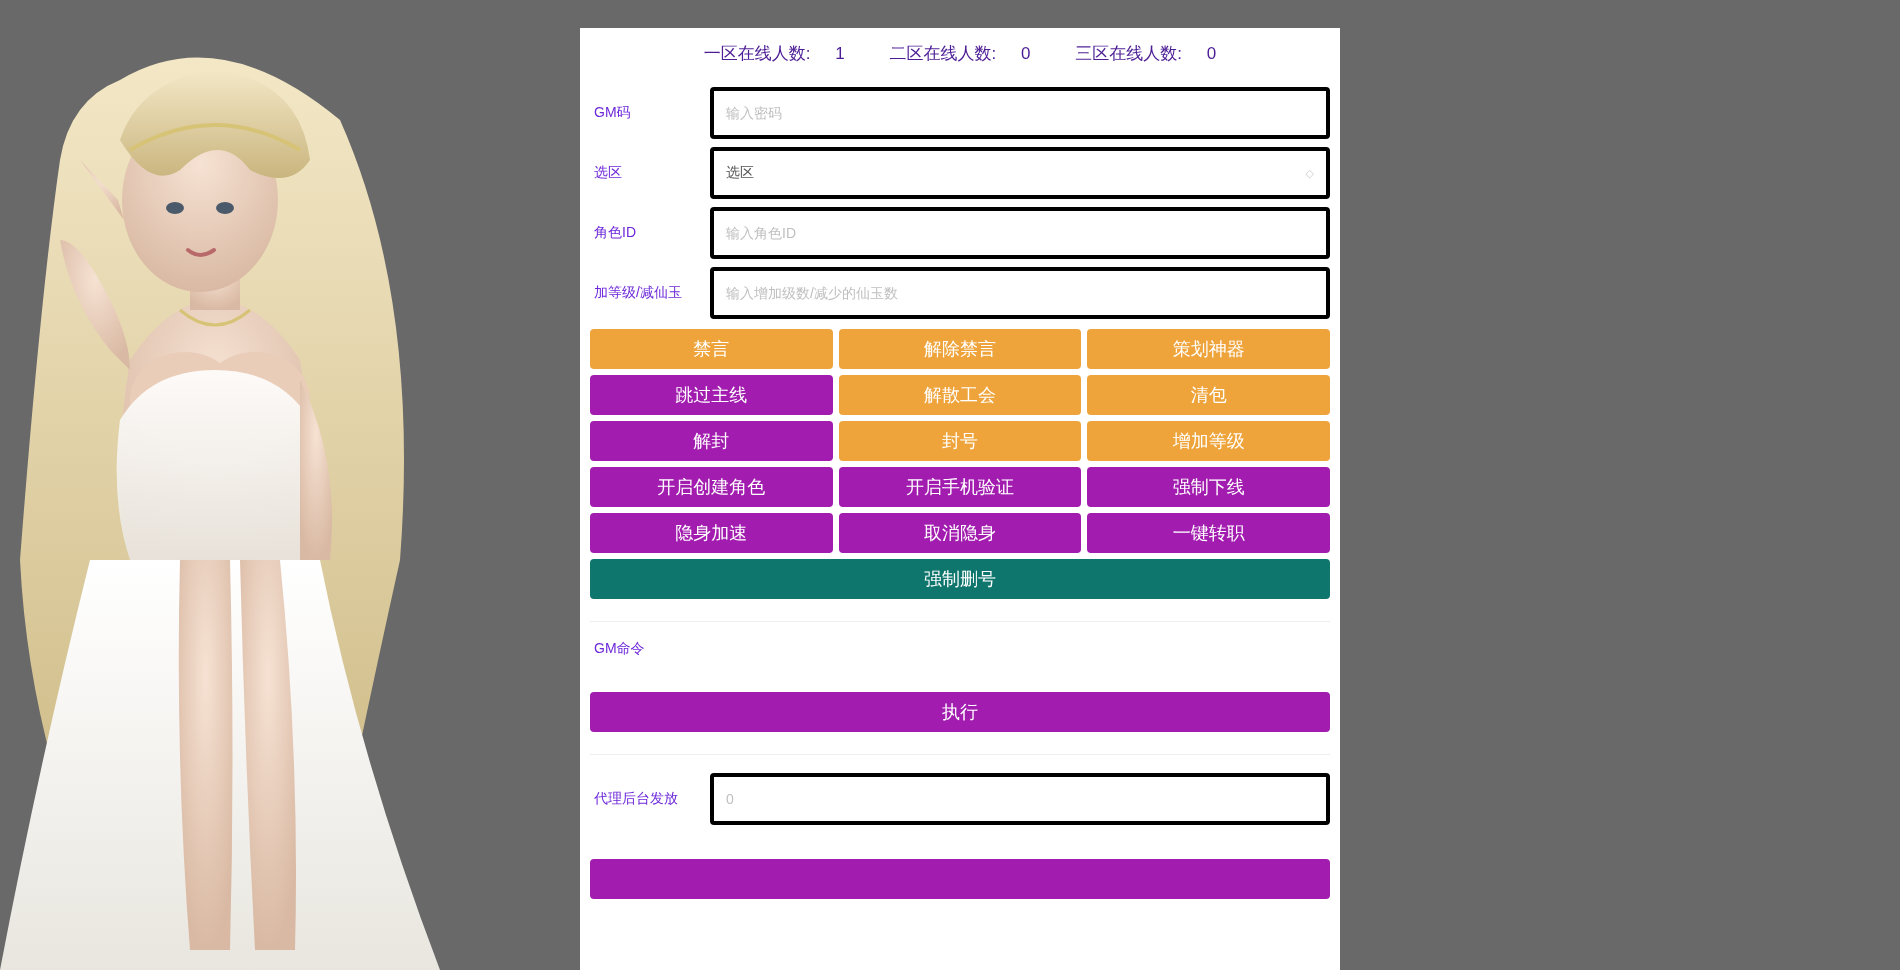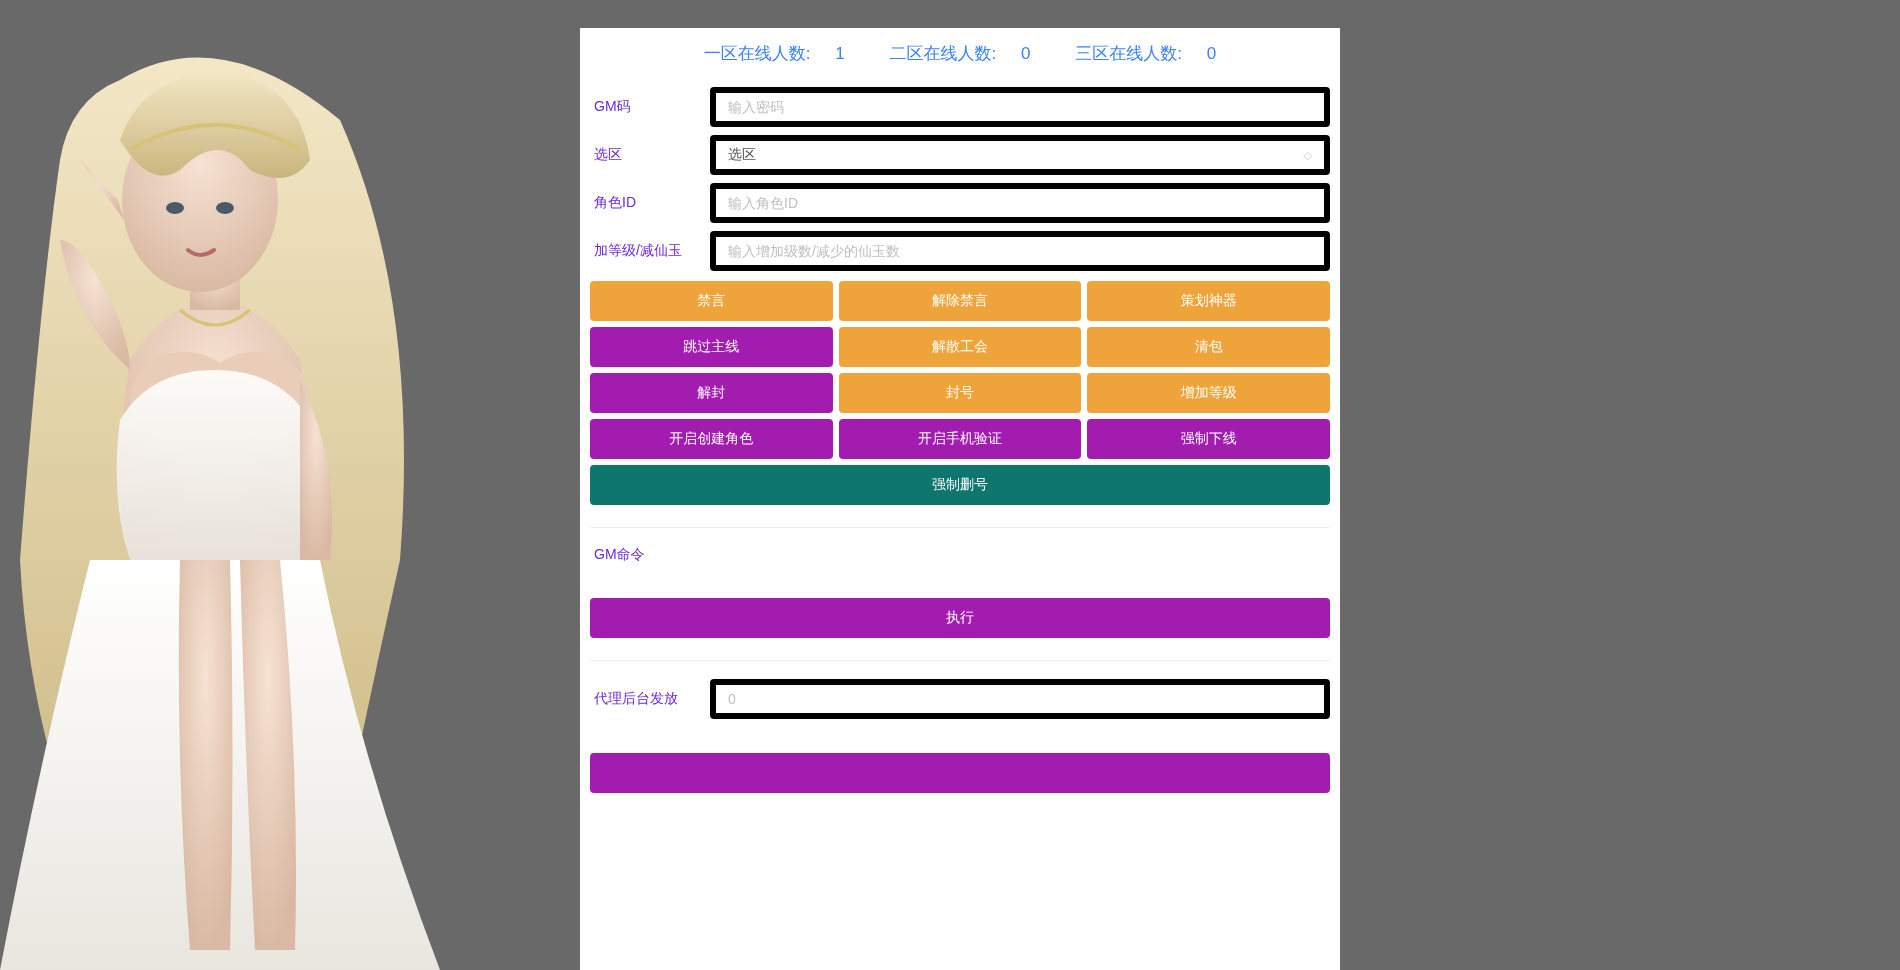--- a/index.html
+++ b/index.html
@@ -26,42 +26,42 @@
     left: 580px;
     top: 28px;
     width: 760px;
     background: #fff;
     min-height: 1020px;
   }
   .status-row {
     text-align: center;
     padding: 14px 10px 18px;
     font-size: 17px;
-    color: #3b82f6;
+    color: #4c1d95;
   }
   .status-row span { margin: 0 10px; }
   .form-row {
     display: flex;
     align-items: center;
     padding: 4px 10px 4px 10px;
   }
   .form-label {
     width: 120px;
     padding-left: 4px;
     color: #6d28d9;
     font-size: 14px;
   }
   .form-control {
     flex: 1;
     position: relative;
   }
   .input, .select {
     width: 100%;
-    height: 40px;
-    border: 6px solid #000000;
+    height: 52px;
+    border: 4px solid #000000;
     border-radius: 4px;
     padding: 0 12px;
     font-size: 14px;
     color: #555;
     background: #fff;
   }
   .input::placeholder { color: #bfbfbf; }
   .select {
     display: flex;
     align-items: center;
@@ -77,21 +77,21 @@
     display: flex;
     gap: 6px;
     margin-bottom: 6px;
   }
   .btn {
     flex: 1;
     height: 40px;
     border: none;
     border-radius: 4px;
     color: #fff;
-    font-size: 14px;
+    font-size: 18px;
     cursor: pointer;
     display: flex;
     align-items: center;
     justify-content: center;
   }
   .btn-warning { background: #eea43a; }
   .btn-primary { background: #a21caf; }
   .btn-danger  { background: #0f766e; }
   .btn-full { width: 100%; }
   .divider {
@@ -207,20 +207,25 @@
       <button class="btn btn-primary">解封</button>
       <button class="btn btn-warning">封号</button>
       <button class="btn btn-warning">增加等级</button>
     </div>
     <div class="btn-row">
       <button class="btn btn-primary">开启创建角色</button>
       <button class="btn btn-primary">开启手机验证</button>
       <button class="btn btn-primary">强制下线</button>
     </div>
     <div class="btn-row">
+      <button class="btn btn-primary">隐身加速</button>
+      <button class="btn btn-primary">取消隐身</button>
+      <button class="btn btn-primary">一键转职</button>
+    </div>
+    <div class="btn-row">
       <button class="btn btn-danger btn-full">强制删号</button>
     </div>
   </div>
 
   <div class="divider"></div>
 
   <div class="form-row">
     <div class="form-label">GM命令</div>
   </div>
 

